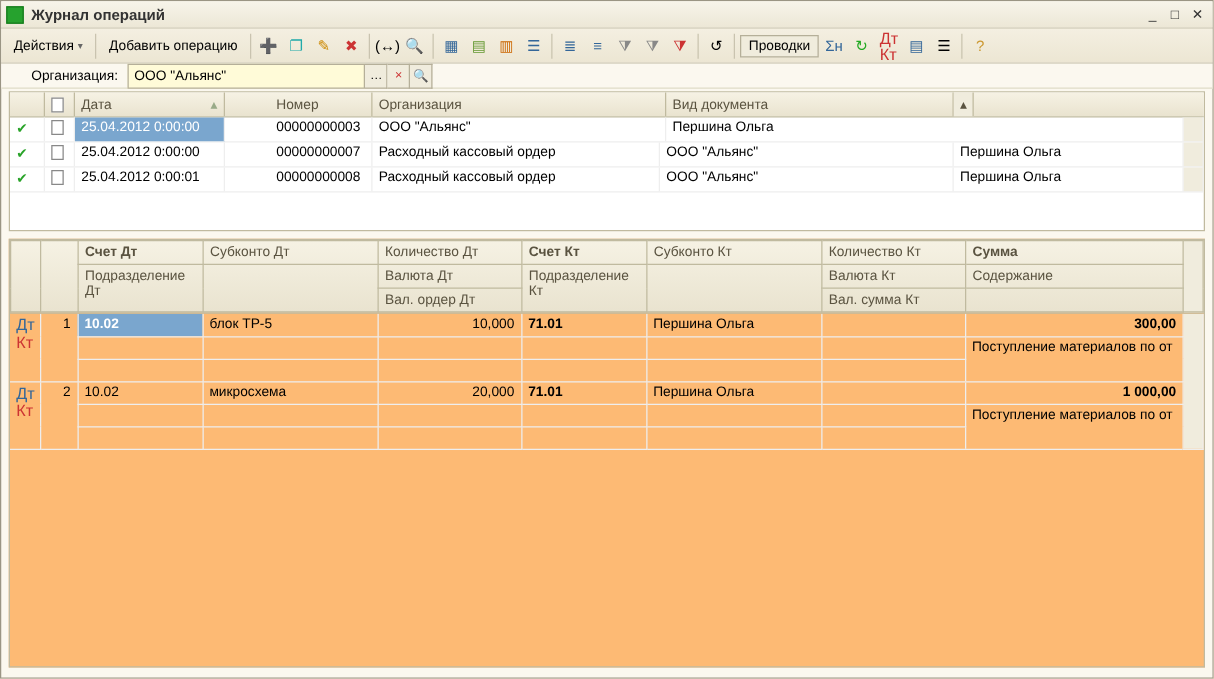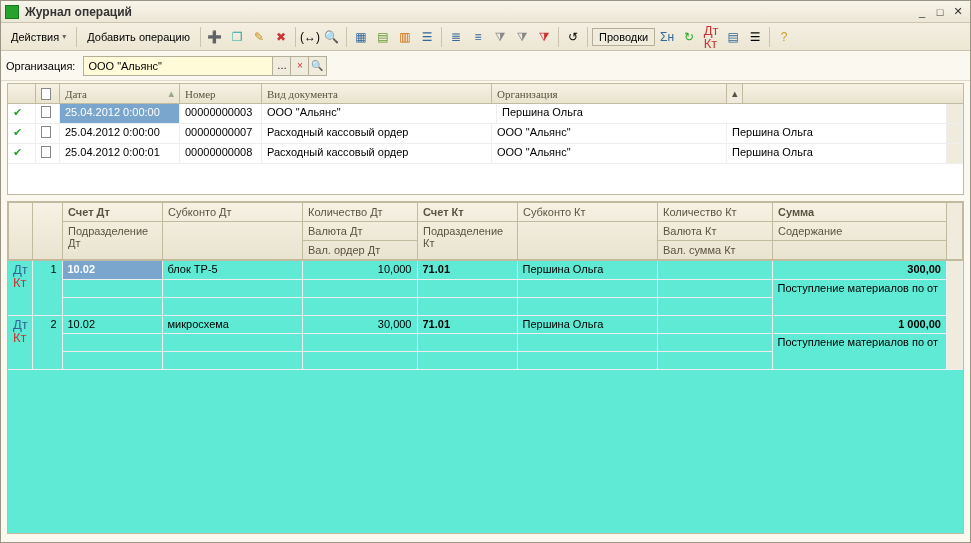--- a/index.html
+++ b/index.html
@@ -8,40 +8,40 @@
 .titlebar { background: linear-gradient(#f7f4ea,#ece7d6); height: 22px; display: flex; align-items: center; padding: 0 4px; border-bottom: 1px solid #c9c3af; }
 .titlebar .icon { width: 14px; height: 14px; background: #26a22e; margin-right: 6px; border: 1px solid #167a1c; }
 .titlebar .title { font-weight: bold; font-size: 12px; color: #333; }
 .titlebar .spacer { flex: 1; }
 .titlebar .winbtn { width: 16px; height: 14px; margin-left: 2px; cursor: pointer; display: flex; align-items: center; justify-content: center; font-size: 11px; color: #333; }
 .toolbar { background: linear-gradient(#f4efe1,#ece6d3); height: 28px; display: flex; align-items: center; padding: 0 4px; border-bottom: 1px solid #c9c3af; gap: 2px; }
 .toolbar .btn-text { padding: 2px 6px; cursor: pointer; display: flex; align-items: center; gap: 3px; }
 .toolbar .sep { width: 1px; height: 20px; background: #c9c3af; margin: 0 2px; }
 .toolbar .tbtn { width: 20px; height: 20px; cursor: pointer; display: flex; align-items: center; justify-content: center; font-size: 12px; }
 .toolbar .btn-framed { border: 1px solid #b5af99; background: #f0ecdd; padding: 2px 6px; cursor: pointer; }
-.filterbar { background: #fbf8ef; height: 30px; display: flex; align-items: center; padding: 0 5px; border-bottom: 1px solid #e0dbc8; }
+.filterbar { background: #fbf8ef; height: 20px; display: flex; align-items: center; padding: 0 24px; border-bottom: 1px solid #e0dbc8; }
 .filterbar .lbl { margin-right: 8px; }
 .filterbar .field { width: 190px; height: 20px; border: 1px solid #b5af99; background: #fffbd8; display: flex; align-items: center; padding: 0 4px; color: #000; }
 .filterbar .fbtn { width: 18px; height: 20px; border: 1px solid #b5af99; border-left: none; background: #f0ecdd; display: flex; align-items: center; justify-content: center; font-size: 10px; cursor: pointer; }
 .grid { flex: 0 0 auto; border: 1px solid #c0ba9f; margin: 2px 6px; background: #fff; }
-.grid-head { display: flex; background: linear-gradient(#f6f2e4,#e9e3cf); border-bottom: 1px solid #c0ba9f; font-family: Liberation Serif, serif; }
+.grid-head { display: flex; background: linear-gradient(#f6f2e4,#e9e3cf); border-bottom: 1px solid #c0ba9f; }
 .grid-head .cell { border-right: 1px solid #c0ba9f; padding: 3px 5px; color: #5a5340; font-size: 11px; display: flex; align-items: center; }
 .grid-body .row { display: flex; border-bottom: 1px solid #eee; height: 20px; }
 .grid-body .cell { border-right: 1px solid #eee; padding: 2px 5px; overflow: hidden; white-space: nowrap; }
 .c-mark { width: 28px; flex: 0 0 28px; }
 .c-type { width: 24px; flex: 0 0 24px; }
 .c-date { width: 120px; flex: 0 0 120px; }
-.c-num { width: 82px; flex: 0 0 82px; }
+.c-num { width: 82px; flex: 0 0 82px; margin-left: 36px; }
 .c-doc { width: 230px; flex: 0 0 230px; }
 .c-org { width: 235px; flex: 0 0 235px; }
 .c-info { flex: 1; }
 .c-scroll { width: 16px; flex: 0 0 16px; background: #f0ecdd; }
 .sel { background: #7aa6ce; color: #fff; }
 .grid-body { height: 90px; }
-.lower-grid { flex: 1; border: 1px solid #c0ba9f; margin: 4px 6px 8px 6px; background: #5eead4; display: flex; flex-direction: column; }
+.lower-grid { flex: 1; border: 1px solid #c0ba9f; margin: 4px 6px 8px 6px; background: #fdba74; display: flex; flex-direction: column; }
 .lower-head { background: linear-gradient(#f6f2e4,#e9e3cf); border-bottom: 1px solid #c0ba9f; }
 .lower-head table { border-collapse: collapse; width: 100%; table-layout: fixed; }
 .lower-head td { border: 1px solid #c0ba9f; padding: 3px 5px; color: #5a5340; font-size: 11px; vertical-align: top; }
 .lower-body { flex: 1; overflow: hidden; }
 .lower-body table { border-collapse: collapse; width: 100%; table-layout: fixed; }
 .lower-body td { border-right: 1px solid #eee; border-bottom: 1px solid #eee; padding: 2px 5px; font-size: 11px; vertical-align: top; height: 18px; }
 .sel2 { background: #7aa6ce; color: #fff; font-weight: bold; }
 .num-right { text-align: right; }
 .bold { font-weight: bold; }
 .dtkt { color: #666; font-size: 13px; line-height: 1; }
@@ -120,22 +120,22 @@
     <div class="grid-head">
       <div class="cell c-mark"></div>
       <div class="cell c-type">
           <span class="doc-icon"></span>
         </div>
       <div class="cell c-date">
           <span>Дата</span>
           <span style="margin-left:auto;color:#9a8">▴</span>
         </div>
       <div class="cell c-num">Номер</div>
+      <div class="cell c-org">Организация</div>
       <div class="cell c-doc">Вид документа</div>
-      <div class="cell c-org">Организация</div>
       <div class="cell c-scroll">▴</div>
     </div>
     <div class="grid-body">
       <div class="row">
         <div class="cell c-mark"><span class="chk">✔</span></div>
         <div class="cell c-type"><span class="doc-icon"></span></div>
         <div class="cell c-date sel">25.04.2012 0:00:00</div>
         <div class="cell c-num">00000000003</div>
         <div class="cell c-org">ООО "Альянс"</div>
         <div class="cell c-info">Першина Ольга</div>
@@ -253,21 +253,21 @@
               <td></td>
               <td></td>
               <td></td>
             </tr>
 
         <tr>
           <td rowspan="3"><span class="dtkt"><span style="color:#369">Дт</span><br><span style="color:#c33">Кт</span></span></td>
           <td rowspan="3" class="num-right">2</td>
           <td>10.02</td>
           <td>микросхема</td>
-          <td class="num-right">30,000</td>
+          <td class="num-right">20,000</td>
           <td class="bold">71.01</td>
           <td>Першина Ольга</td>
           <td></td>
           <td class="bold num-right">1 000,00</td>
         </tr>
         <tr>
               <td></td>
               <td></td>
               <td></td>
               <td></td>

